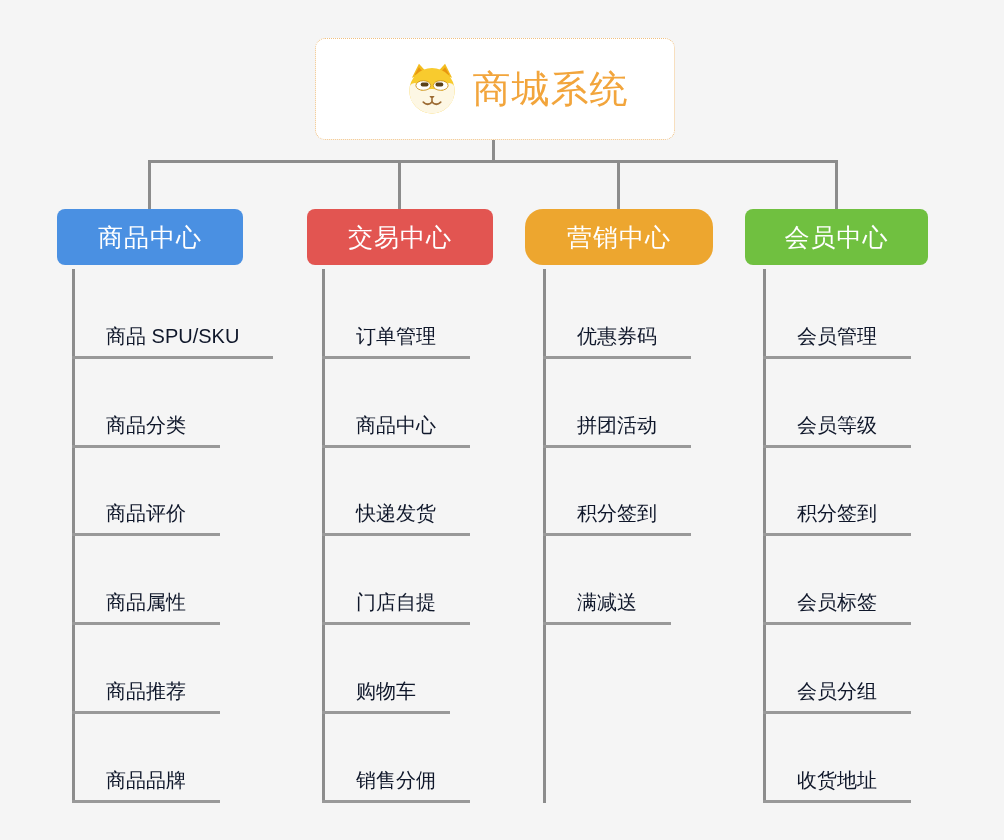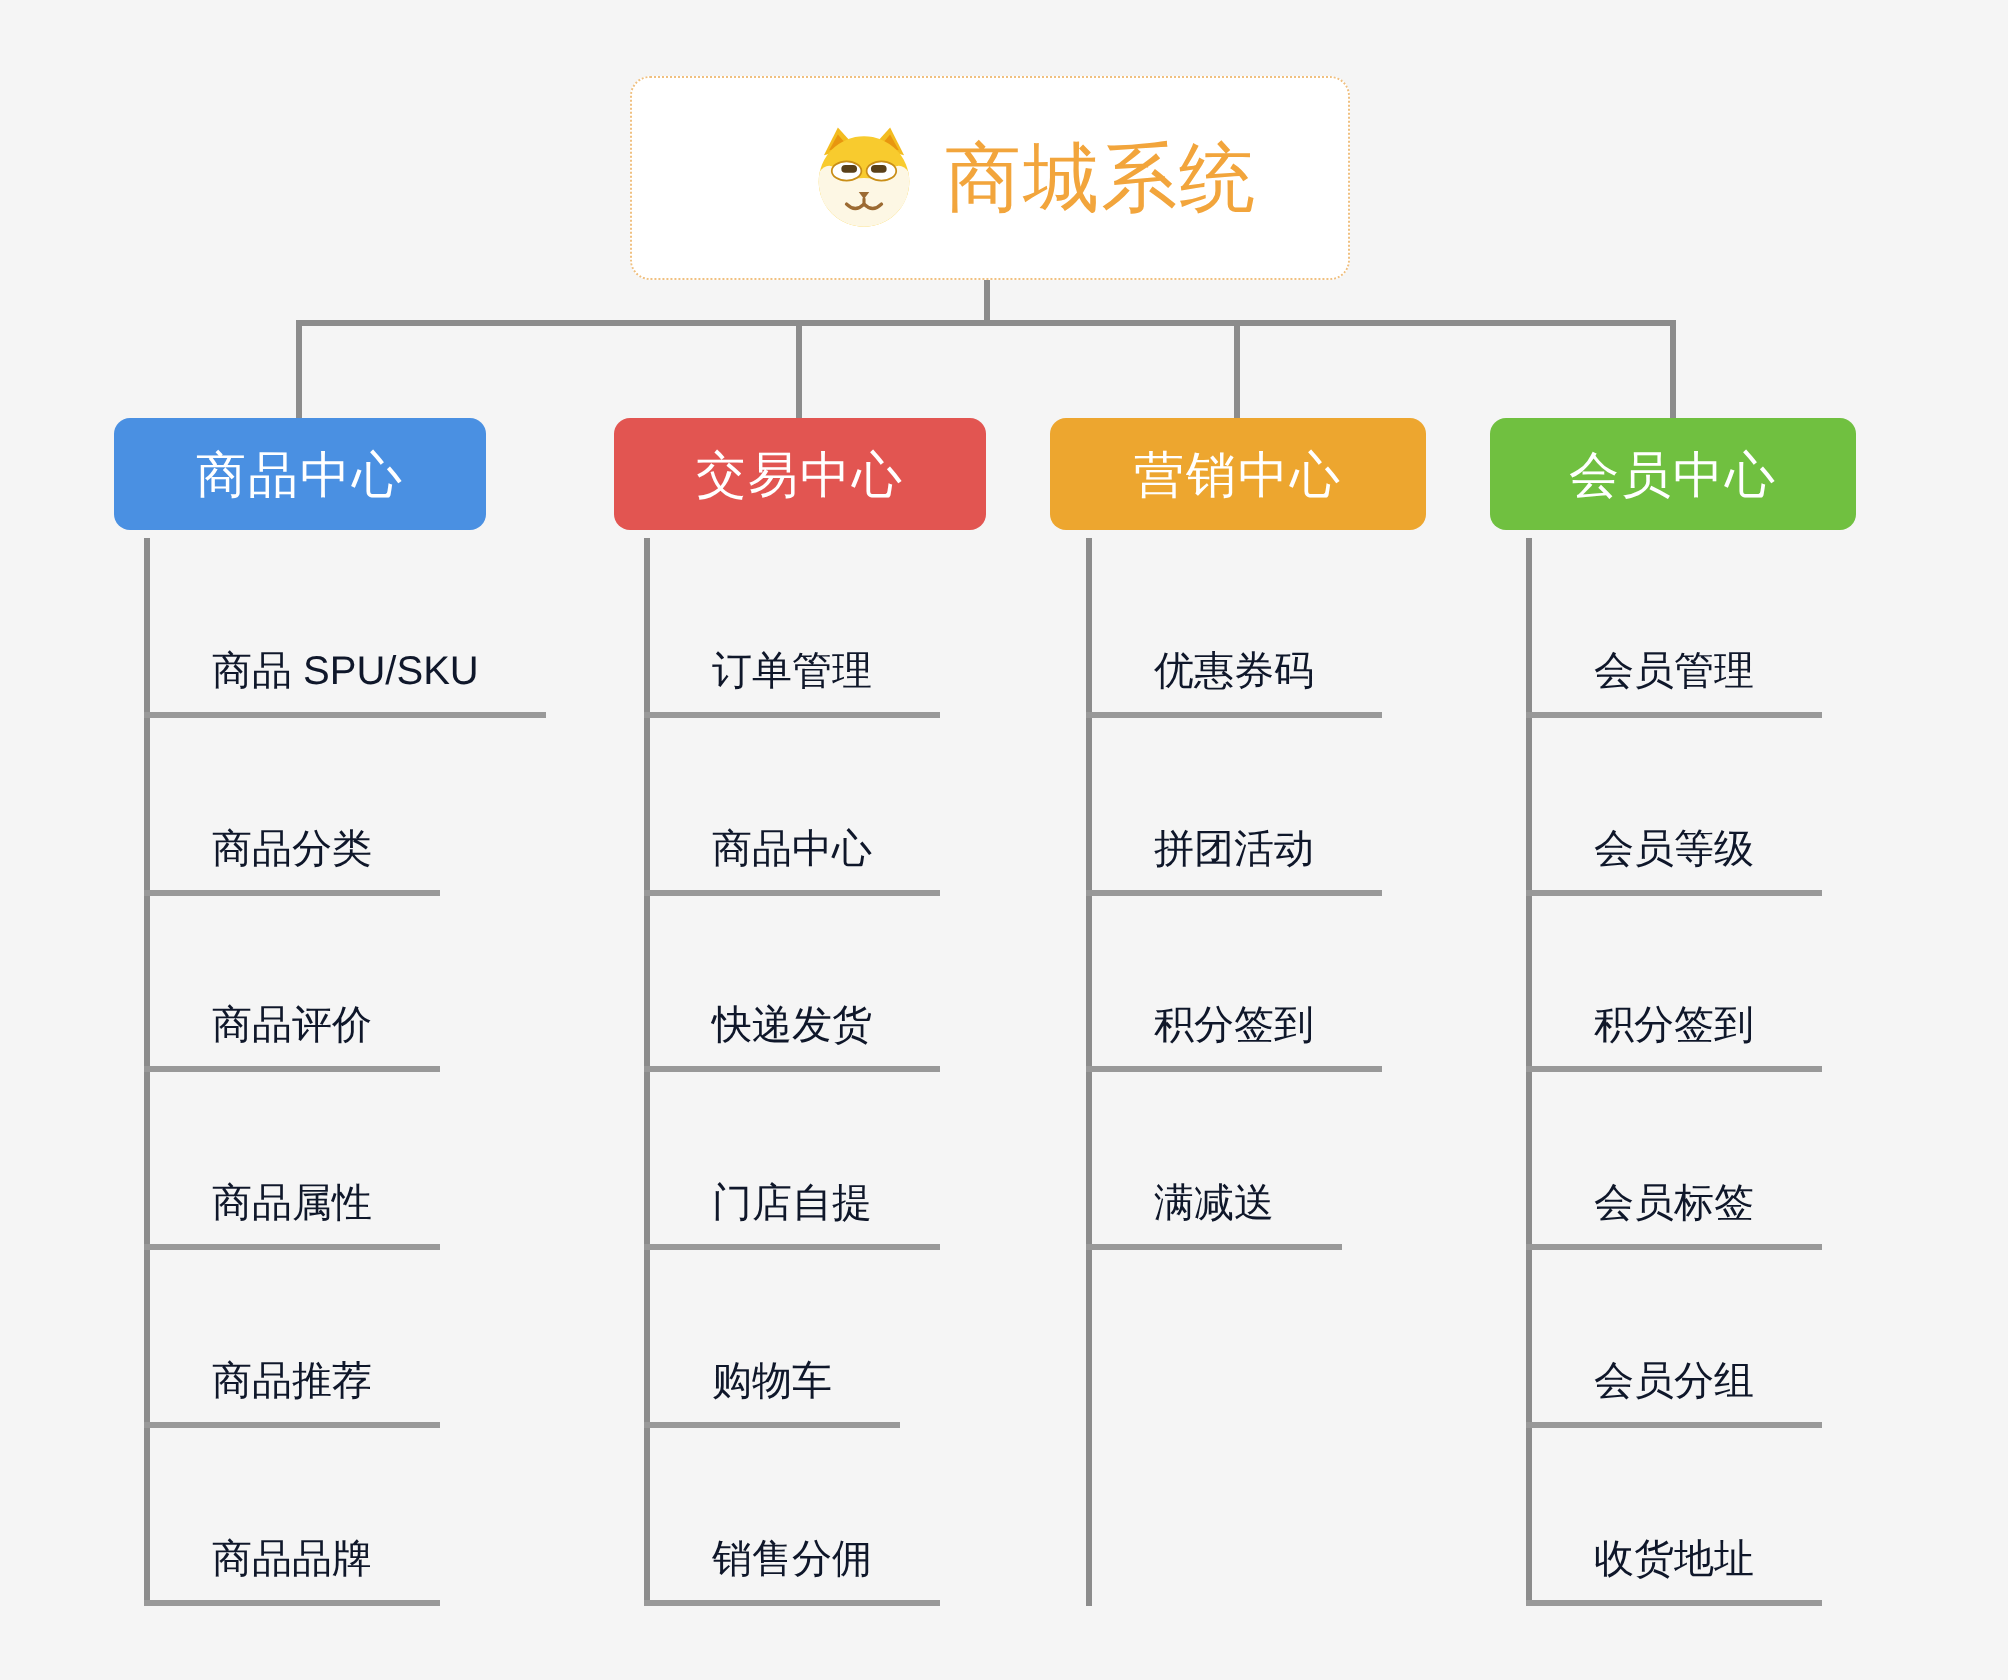--- a/index.html
+++ b/index.html
@@ -28,21 +28,21 @@
   .dog svg { width: 100%; height: 100%; display: block; }
   
   .branch-header {
     position: absolute; top: 209px; height: 56px; border-radius: 8px;
     display: flex; align-items: center; justify-content: center;
     color: #FFFFFF; font-size: 25px; letter-spacing: 1px; white-space: nowrap;
     cursor: default;
   }
   .bh-0 { left: 57px;  width: 186px; background: #4A90E2; }
   .bh-1 { left: 307px; width: 186px; background: #E25551; }
-  .bh-2 { left: 525px; width: 188px; background: #EDA62F; }
+  .bh-2 { left: 525px; width: 188px; background: #EDA62F; border-radius: 18px; }
   .bh-3 { left: 745px; width: 183px; background: #70C040; }
   
   .col { position: absolute; top: 269px; width: 240px; height: 540px; }
   .col::before {
     content: ""; position: absolute; left: 0; top: 0;
     width: 3px; height: 534px; background: #8C8C8C;
   }
   .col-0 { left: 72px; }
   .col-1 { left: 322px; }
   .col-2 { left: 543px; padding-left: 32px; }

